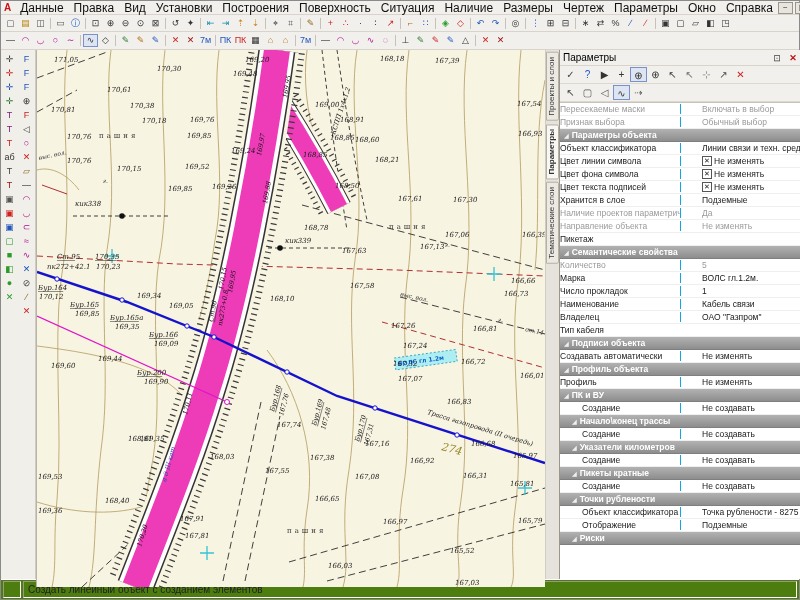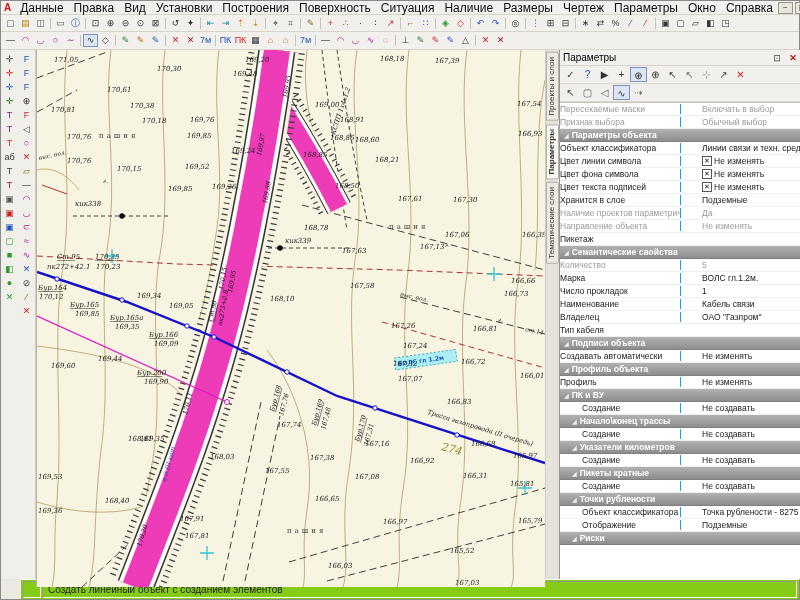--- a/index.html
+++ b/index.html
@@ -59,21 +59,21 @@
   .g-row.indent2 .g-label{padding-left:22px;}
   .g-row .g-val{flex:1;border-left:1px solid #0ea5e9;padding-left:21px;white-space:nowrap;overflow:hidden;display:flex;align-items:flex-start;gap:2px;}
   .g-row.gray .g-label,.g-row.gray .g-val{color:#9a9a9a;}
   .g-group{height:12px;display:flex;align-items:center;font-size:8.5px;font-weight:bold;color:#fff;
     background:linear-gradient(#b2b2b2,#8d8d8d);border-bottom:1px solid #7f7f7f;padding-left:4px;gap:3px;}
   .g-group.sub{padding-left:12px;}
   .g-group .marker{font-size:6px;color:#f0f0f0;}
   .cb{width:8px;height:8px;border:1px solid #555;display:inline-block;line-height:7px;font-size:7px;text-align:center;color:#222;background:#fff;flex:0 0 auto;}
 
   
-  #statusbar{height:17px;background:#84cc16;border-top:1px solid #fff;display:flex;align-items:stretch;padding:1px 2px;gap:2px;margin-left:20px;}
+  #statusbar{height:17px;background:#4d7c0f;border-top:1px solid #fff;display:flex;align-items:stretch;padding:1px 2px;gap:2px;}
   .sb-cell{border:1px solid;border-color:#9a968c #fff #fff #9a968c;font-size:10px;display:flex;align-items:center;padding:0 4px;color:#222;}
   #sb-left{width:8px;}
   #sb-text{flex:1;}
 </style>
 </head>
 <body>
 
 <div id="app">
 
   <div id="menubar">

